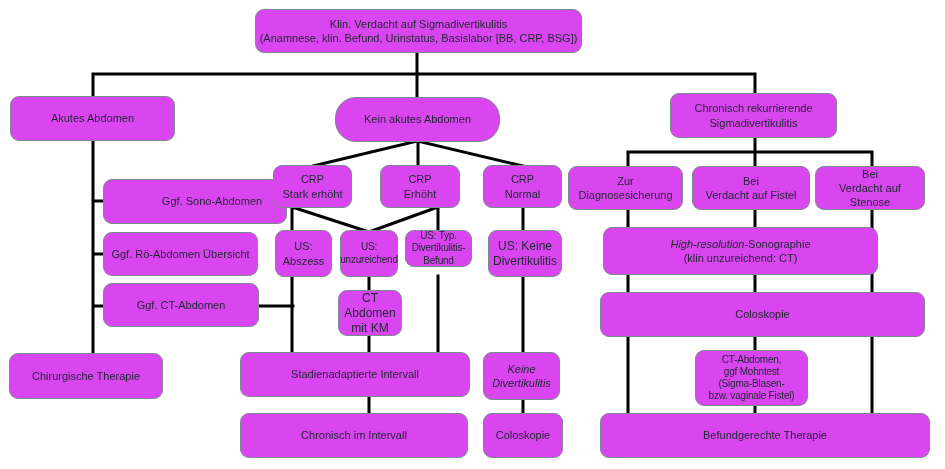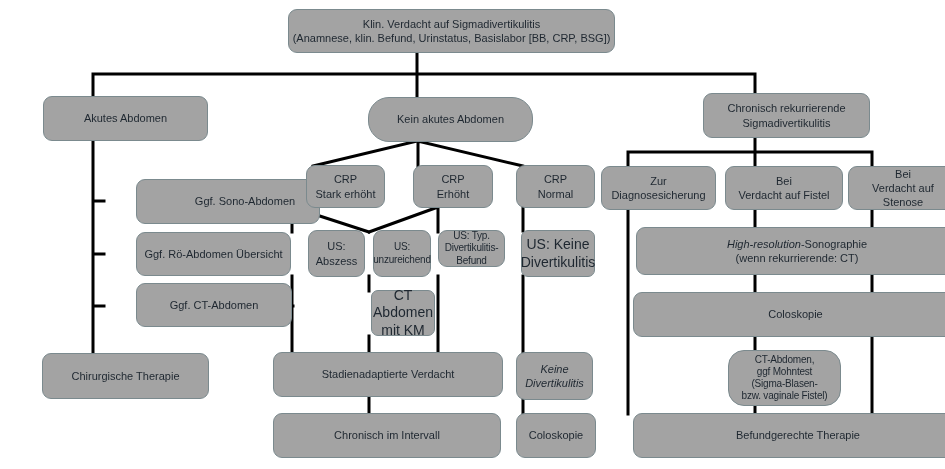--- a/index.html
+++ b/index.html
@@ -3,28 +3,28 @@
 <meta charset="utf-8">
 <style>
   html,body{margin:0;padding:0;background:#ffffff;}
   .stage{
     position:relative;width:945px;height:469px;background:#ffffff;
     font-family:"Liberation Sans", sans-serif;color:#1e2730;overflow:hidden;
   }
   svg.wires{position:absolute;left:0;top:0;width:945px;height:469px;}
   .node{
     position:absolute;box-sizing:border-box;
-    background:#a3a3a3;border:1.5px solid #7b8a8e;border-radius:9px;
+    background:#d946ef;border:1.5px solid #7b8a8e;border-radius:9px;
     display:flex;align-items:center;justify-content:center;
     text-align:center;white-space:pre-line;
-    font-size:11px;line-height:1.28;padding:1px 2px;color:#1e2730;margin-left:33px;
+    font-size:11px;line-height:1.28;padding:1px 2px;color:#1e2730;
   }
   .node.col{flex-direction:column;}
   .f10{font-size:10px;line-height:1.22;letter-spacing:-0.2px;}
-  .f105{font-size:14px;line-height:1.25;border-radius:7px;}
+  .f105{font-size:12px;line-height:1.25;}
   .it{font-style:italic;}
 </style>
 </head>
 <body>
 
 <div class="stage">
 
   <svg class="wires" viewBox="0 0 945 469" xmlns="http://www.w3.org/2000/svg">
     <path d="M417 53 V98
          M93 97 V74 H755 V94
@@ -52,21 +52,21 @@
 
   <div class="node" style="left:670px;top:93px;width:167px;height:45px;">Chronisch rekurrierende
 Sigmadivertikulitis</div>
 
   <div class="node" style="left:103px;top:179px;width:184px;height:45px;padding-left:36px;">Ggf. Sono-Abdomen</div>
 
   <div class="node" style="left:103px;top:232px;width:155px;height:44px;">Ggf. Rö-Abdomen Übersicht</div>
 
   <div class="node" style="left:103px;top:283px;width:156px;height:44px;">Ggf. CT-Abdomen</div>
 
-  <div class="node" style="left:9px;top:353px;width:167px;height:46px;">Chirurgische Therapie</div>
+  <div class="node" style="left:9px;top:353px;width:154px;height:46px;">Chirurgische Therapie</div>
 
   <div class="node" style="left:273px;top:165px;width:79px;height:43px;">CRP
 Stark erhöht</div>
 
   <div class="node" style="left:380px;top:165px;width:80px;height:43px;">CRP
 Erhöht</div>
 
   <div class="node" style="left:483px;top:165px;width:79px;height:43px;">CRP
 Normal</div>
 
@@ -80,45 +80,45 @@
 Divertikulitis-
 Befund</div>
 
   <div class="node f105" style="left:488px;top:230px;width:74px;height:47px;">US: Keine
 Divertikulitis</div>
 
   <div class="node f105" style="left:338px;top:290px;width:64px;height:46px;">CT
 Abdomen
 mit KM</div>
 
-  <div class="node" style="left:240px;top:352px;width:230px;height:45px;">Stadienadaptierte Verdacht</div>
+  <div class="node" style="left:240px;top:352px;width:230px;height:45px;">Stadienadaptierte Intervall</div>
 
   <div class="node" style="left:483px;top:352px;width:77px;height:48px;font-style:italic;">Keine
 Divertikulitis</div>
 
   <div class="node" style="left:240px;top:413px;width:228px;height:45px;">Chronisch im Intervall</div>
 
   <div class="node" style="left:483px;top:413px;width:80px;height:45px;">Coloskopie</div>
 
   <div class="node" style="left:568px;top:166px;width:115px;height:44px;">Zur
 Diagnosesicherung</div>
 
   <div class="node" style="left:692px;top:166px;width:118px;height:44px;">Bei
 Verdacht auf Fistel</div>
 
   <div class="node" style="left:815px;top:166px;width:110px;height:44px;">Bei
 Verdacht auf Stenose</div>
 
-  <div class="node col" style="left:603px;top:227px;width:322px;height:48px;">
+  <div class="node col" style="left:603px;top:227px;width:275px;height:48px;">
     <div><span class="it">High-resolution</span><span>-Sonographie</span></div>
-    <div>(wenn rekurrierende: CT)</div>
+    <div>(klin unzureichend: CT)</div>
   </div>
 
   <div class="node" style="left:600px;top:292px;width:325px;height:45px;">Coloskopie</div>
 
-  <div class="node f10" style="left:695px;top:350px;width:113px;height:56px;border-radius:16px;">CT-Abdomen,
+  <div class="node f10" style="left:695px;top:350px;width:113px;height:56px;">CT-Abdomen,
 ggf Mohntest
 (Sigma-Blasen-
 bzw. vaginale Fistel)</div>
 
   <div class="node" style="left:600px;top:413px;width:330px;height:45px;">Befundgerechte Therapie</div>
 
 </div>
 
 </body></html>

